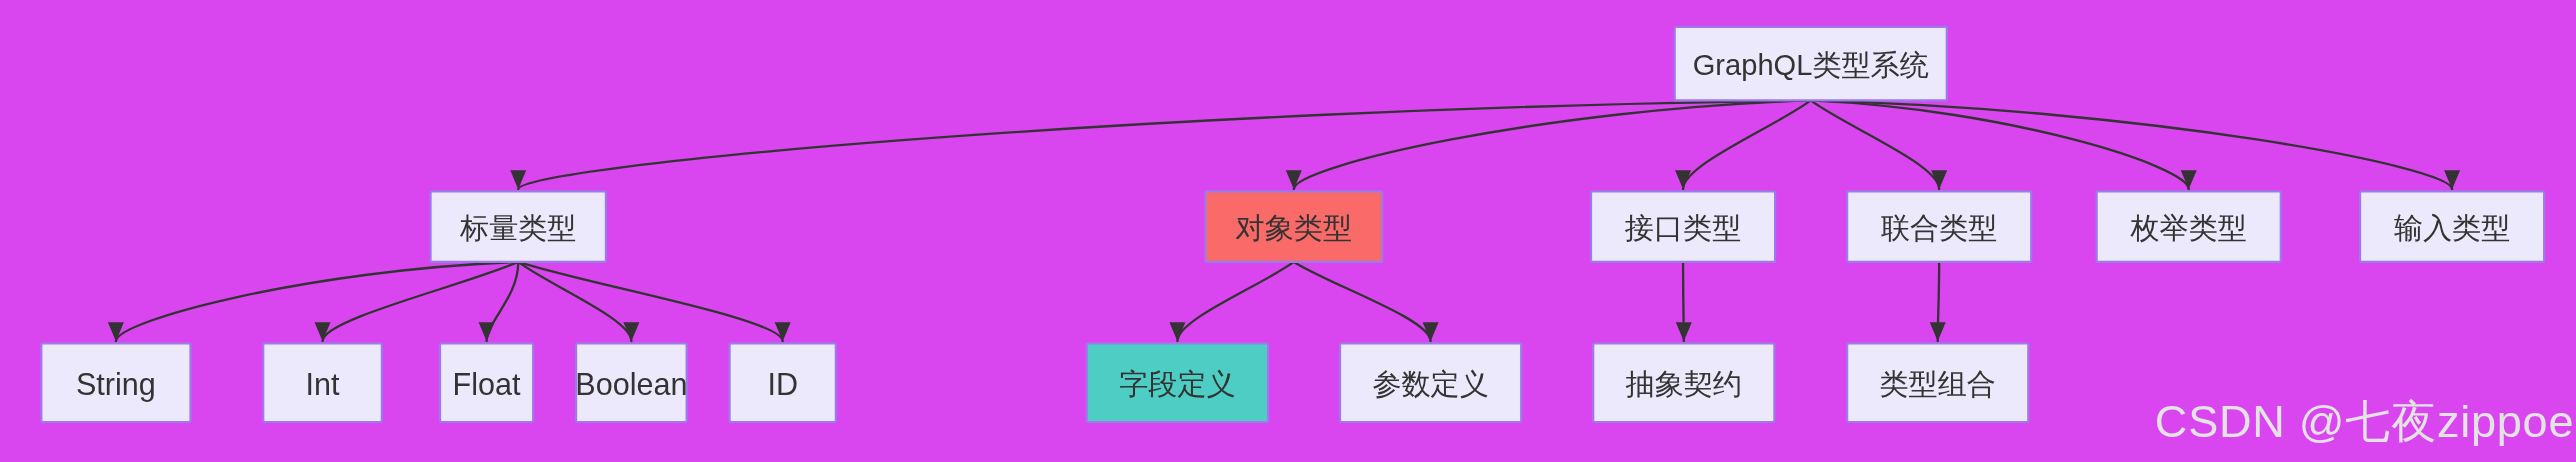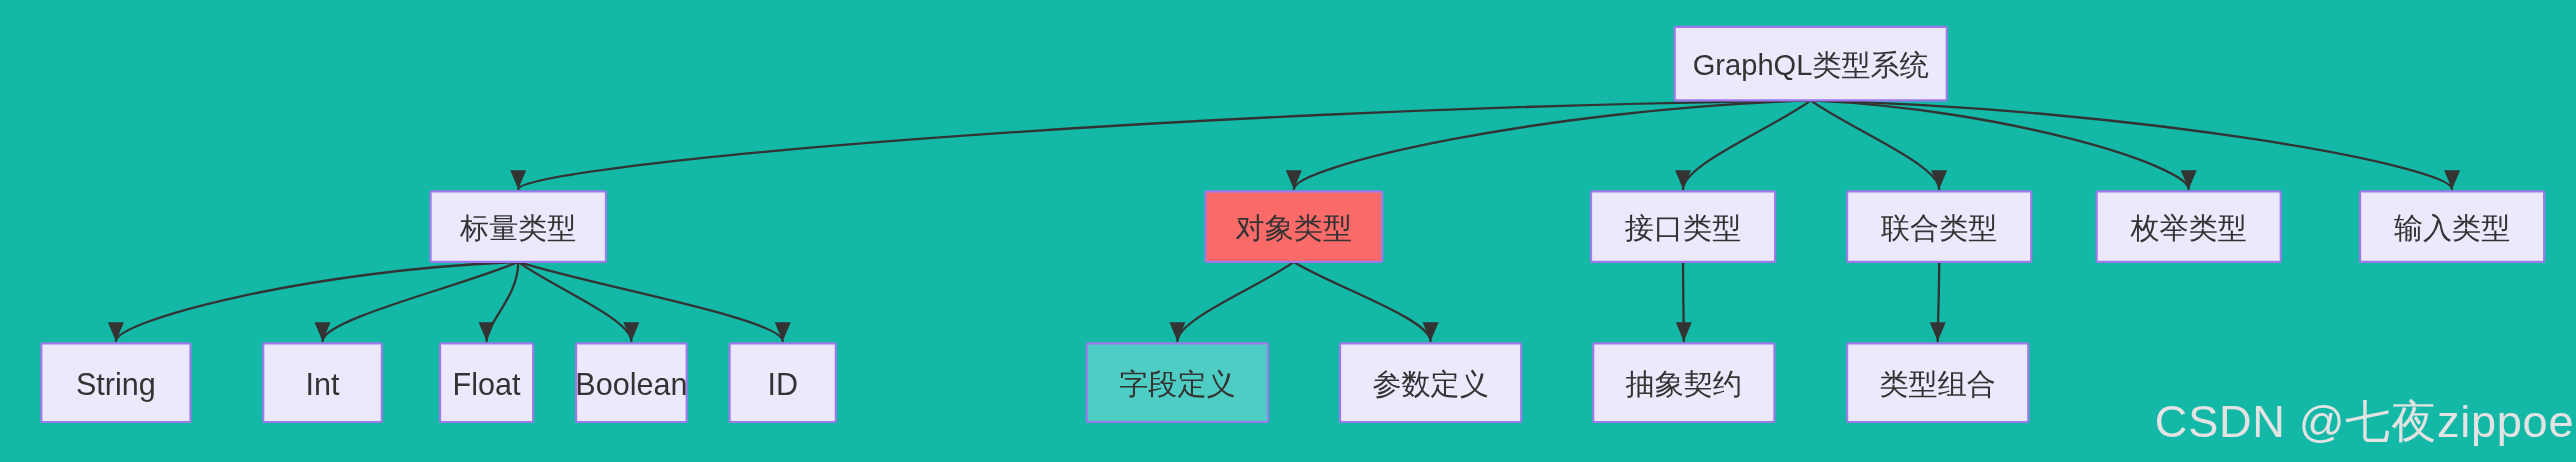--- a/index.html
+++ b/index.html
@@ -11,21 +11,21 @@
   body {
     width: 2576px;
     height: 462px;
     overflow: hidden;
     font-family: "Liberation Sans", "DejaVu Sans", sans-serif;
   }
   #diagram-root {
     position: relative;
     width: 2576px;
     height: 462px;
-    background: #14b8a6;
+    background: #d946ef;
   }
   #flowchart-svg {
     position: absolute;
     top: 0;
     left: 0;
     width: 2576px;
     height: 462px;
     display: block;
   }
   .node-rect {

